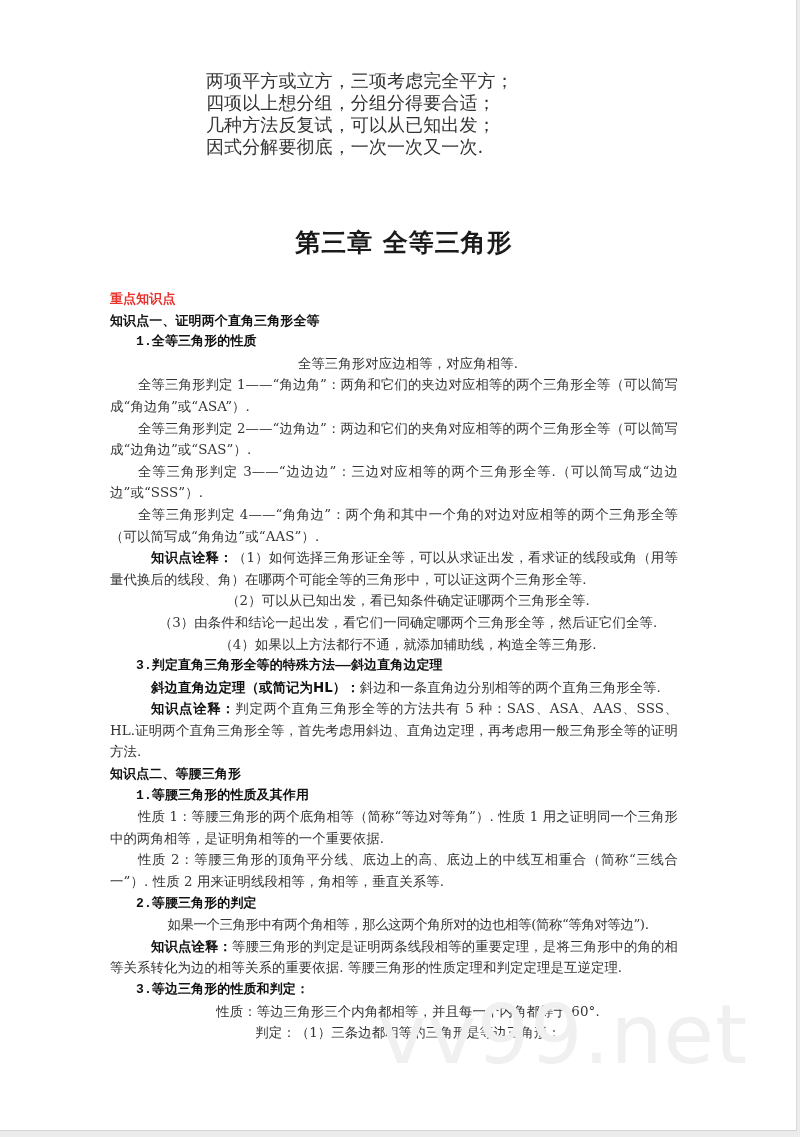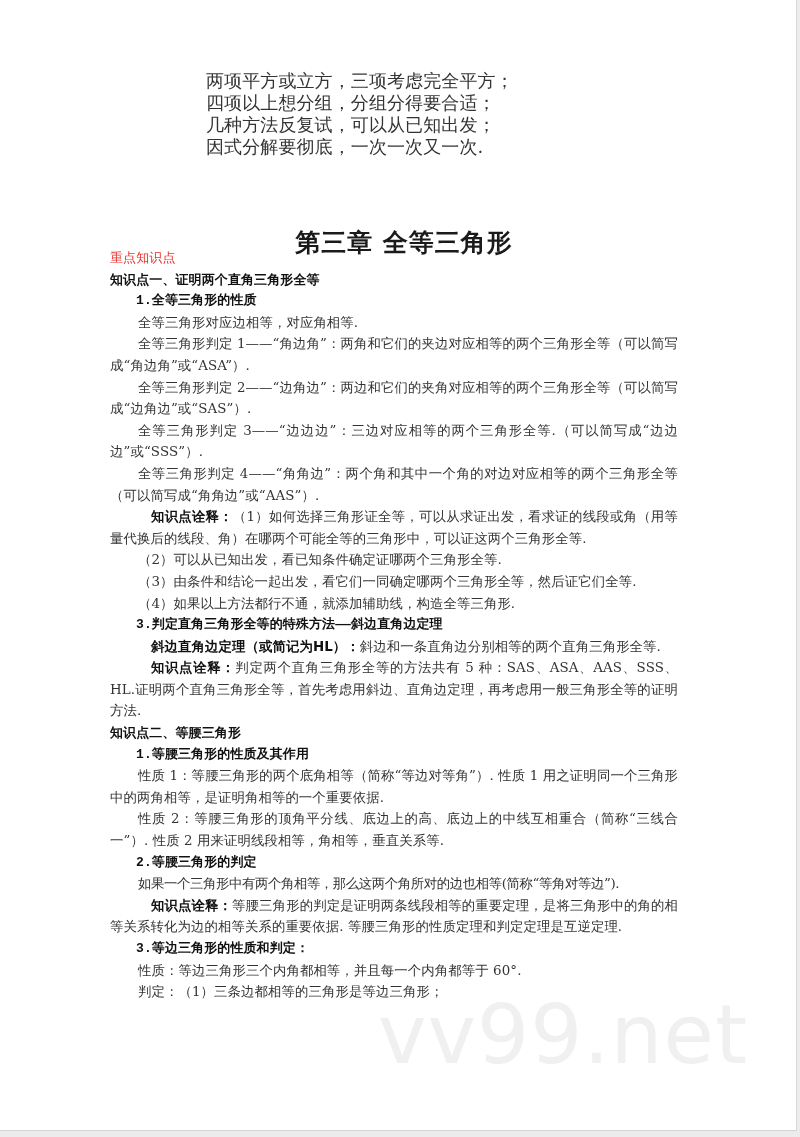--- a/index.html
+++ b/index.html
@@ -25,25 +25,25 @@
   .poem { position: absolute; left: 96px; top: 70px; font-size: 18px; line-height: 22px; white-space: nowrap; }
   .poem div { height: 22px; }
   .title {
     position: absolute; left: 0; width: 568px; top: 212px;
     text-align: center; font-family: "DejaVu Sans", "Liberation Sans", sans-serif;
     font-size: 25px; font-weight: bold; color: #1a1a1a; letter-spacing: 1px;
     margin-left: 10px;
     margin-top: 20px;
   }
   .body-text { position: absolute; left: 0; top: 247px; width: 568px; }
-  .red { color: #e8322c; font-weight: normal; font-family: "DejaVu Sans", "Liberation Sans", sans-serif; font-size: 13px; }
+  .red { color: #e8322c; font-weight: bold; font-family: "DejaVu Sans", "Liberation Sans", sans-serif; font-size: 13px; margin-top: 41px; }
   .h1 { font-weight: bold; color: #111; font-family: "DejaVu Sans", "Liberation Sans", sans-serif; font-size: 13px; }
   .h2 { font-weight: bold; color: #111; padding-left: 26px; font-family: Liberation Mono, monospace; font-size: 13px; }
   .p { text-indent: 28px; text-align: justify; }
-  .pi { padding-left: 28px; }
+  .pi { padding-left: 28px; text-align: center; }
   .b { font-weight: bold; color: #111; font-family: "DejaVu Sans", "Liberation Sans", sans-serif; margin-left: 13px; }
   .watermark {
     position: absolute; left: 378px; top: 990px;
     font-family: "DejaVu Sans", "Liberation Sans", sans-serif;
     font-size: 82px; font-weight: normal; color: #f0f0f0; letter-spacing: 1px;
     line-height: 90px;
   }
 </style>
 </head>
 <body>

